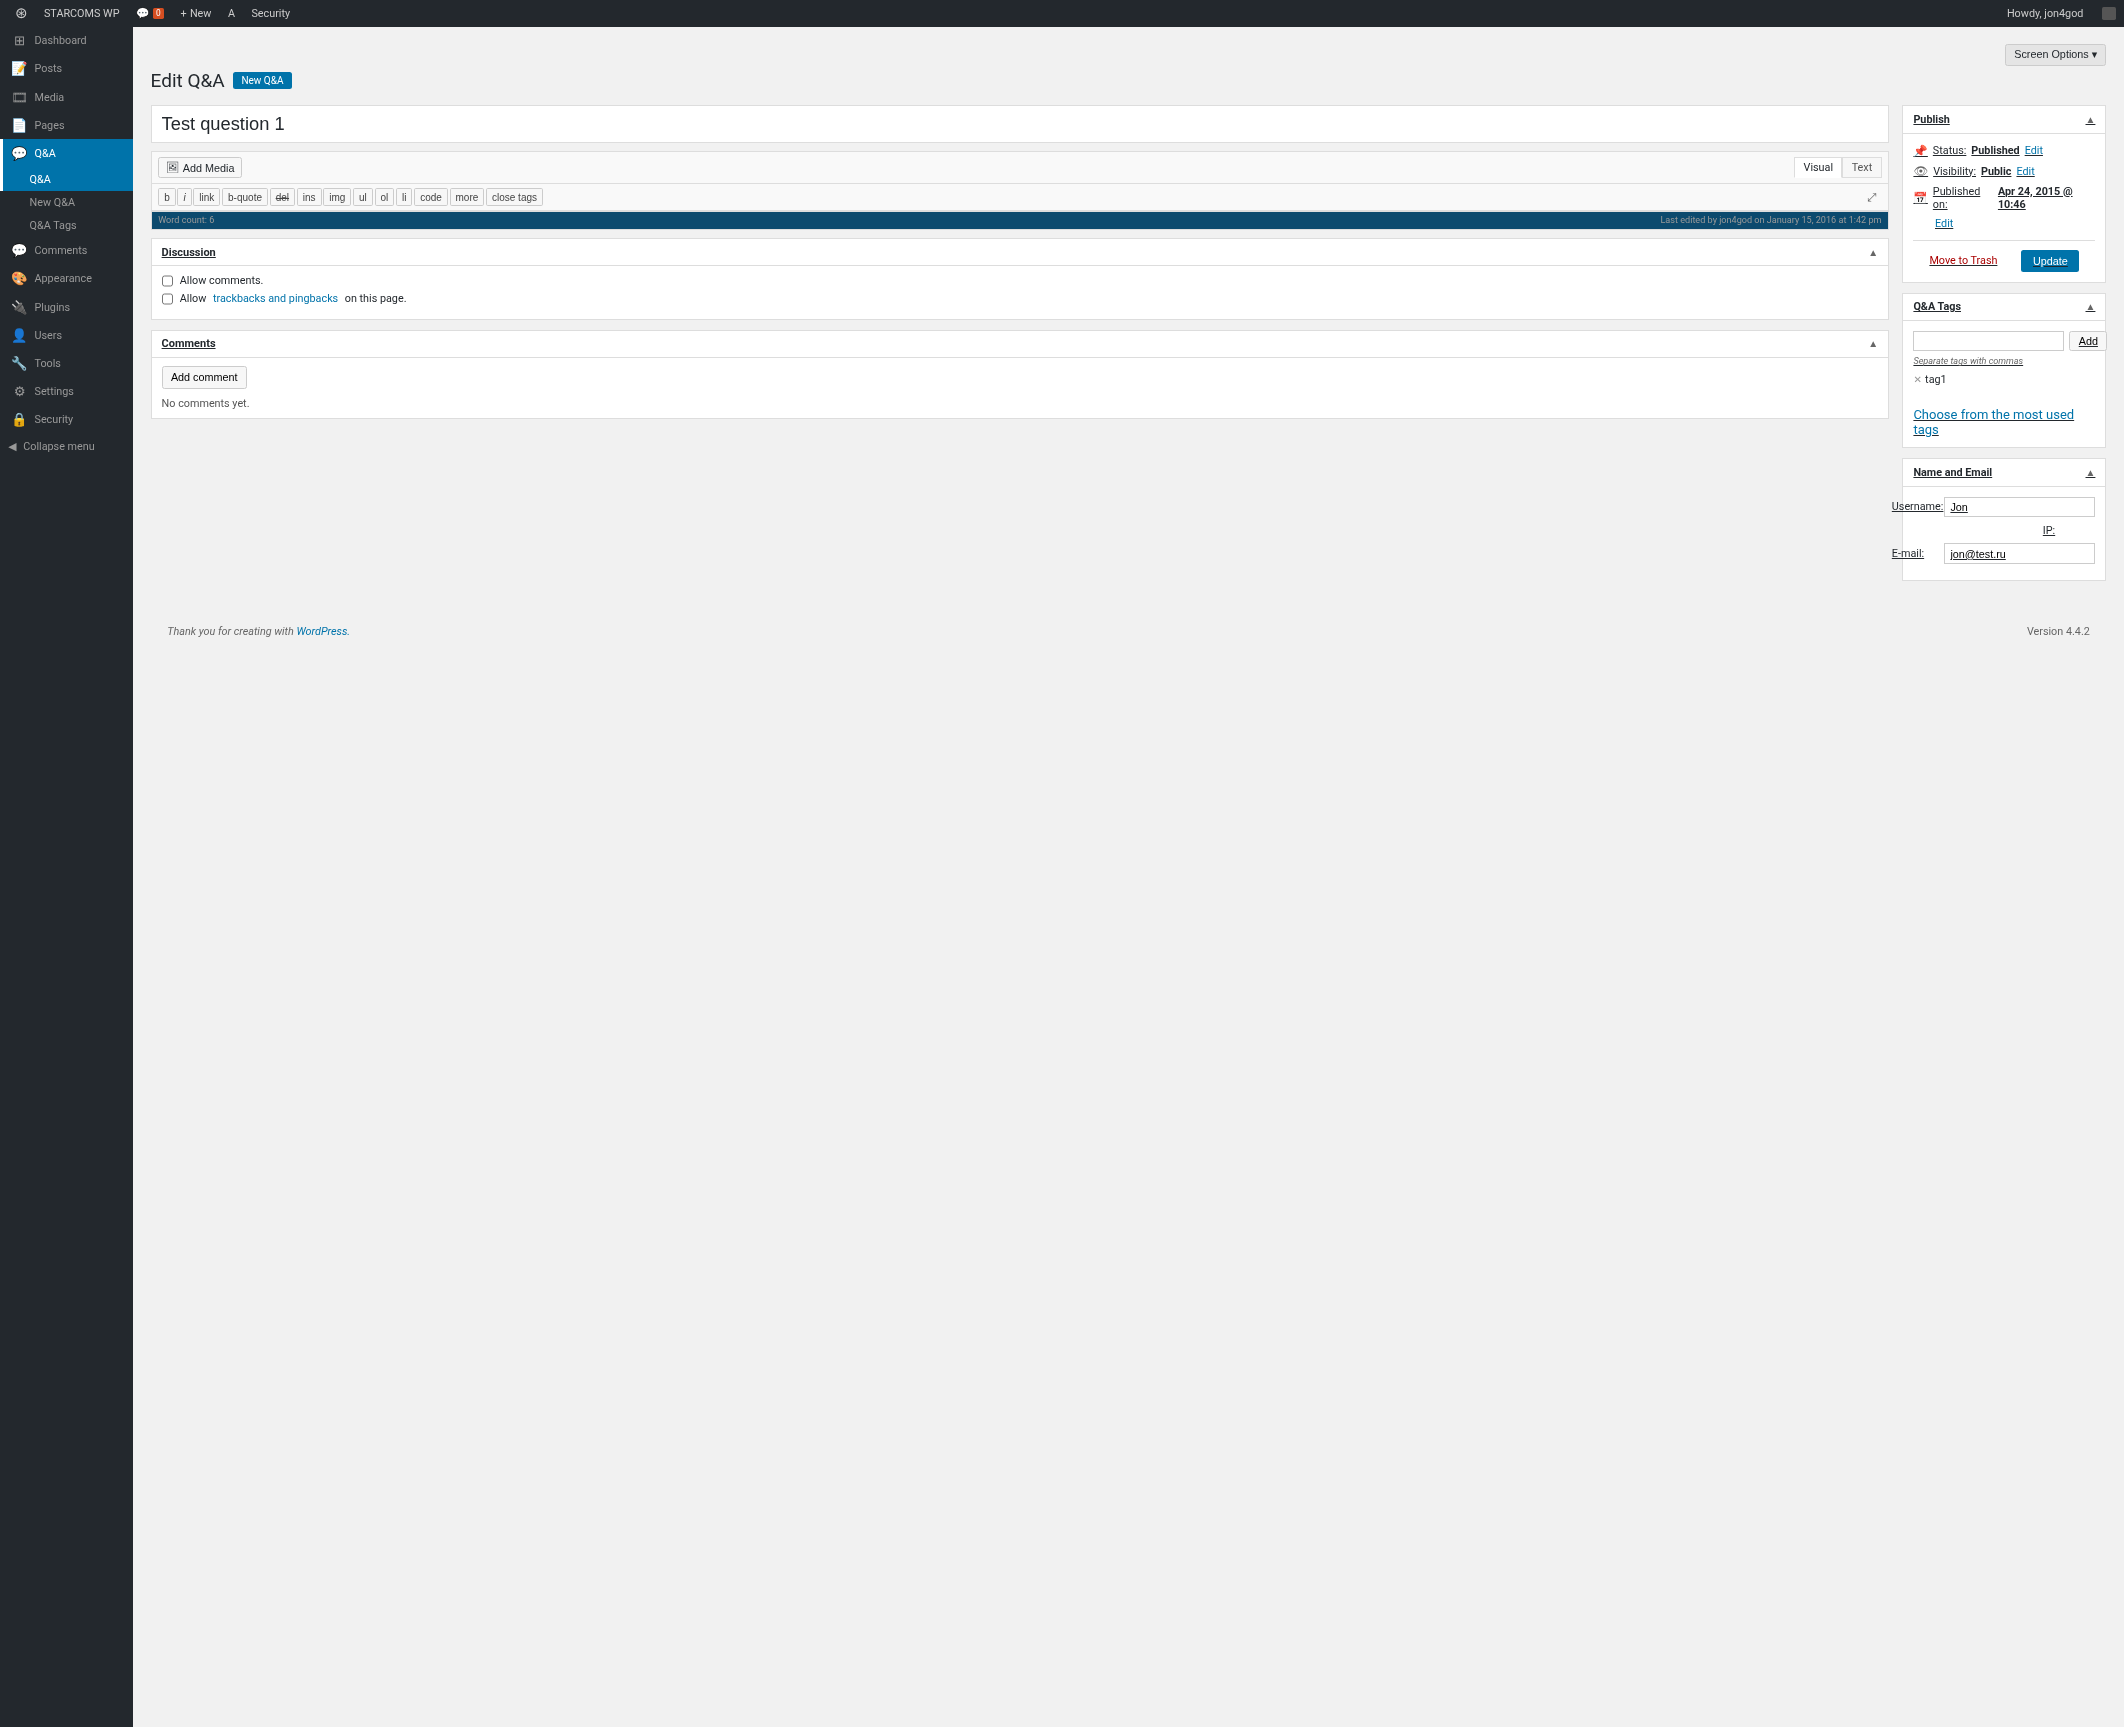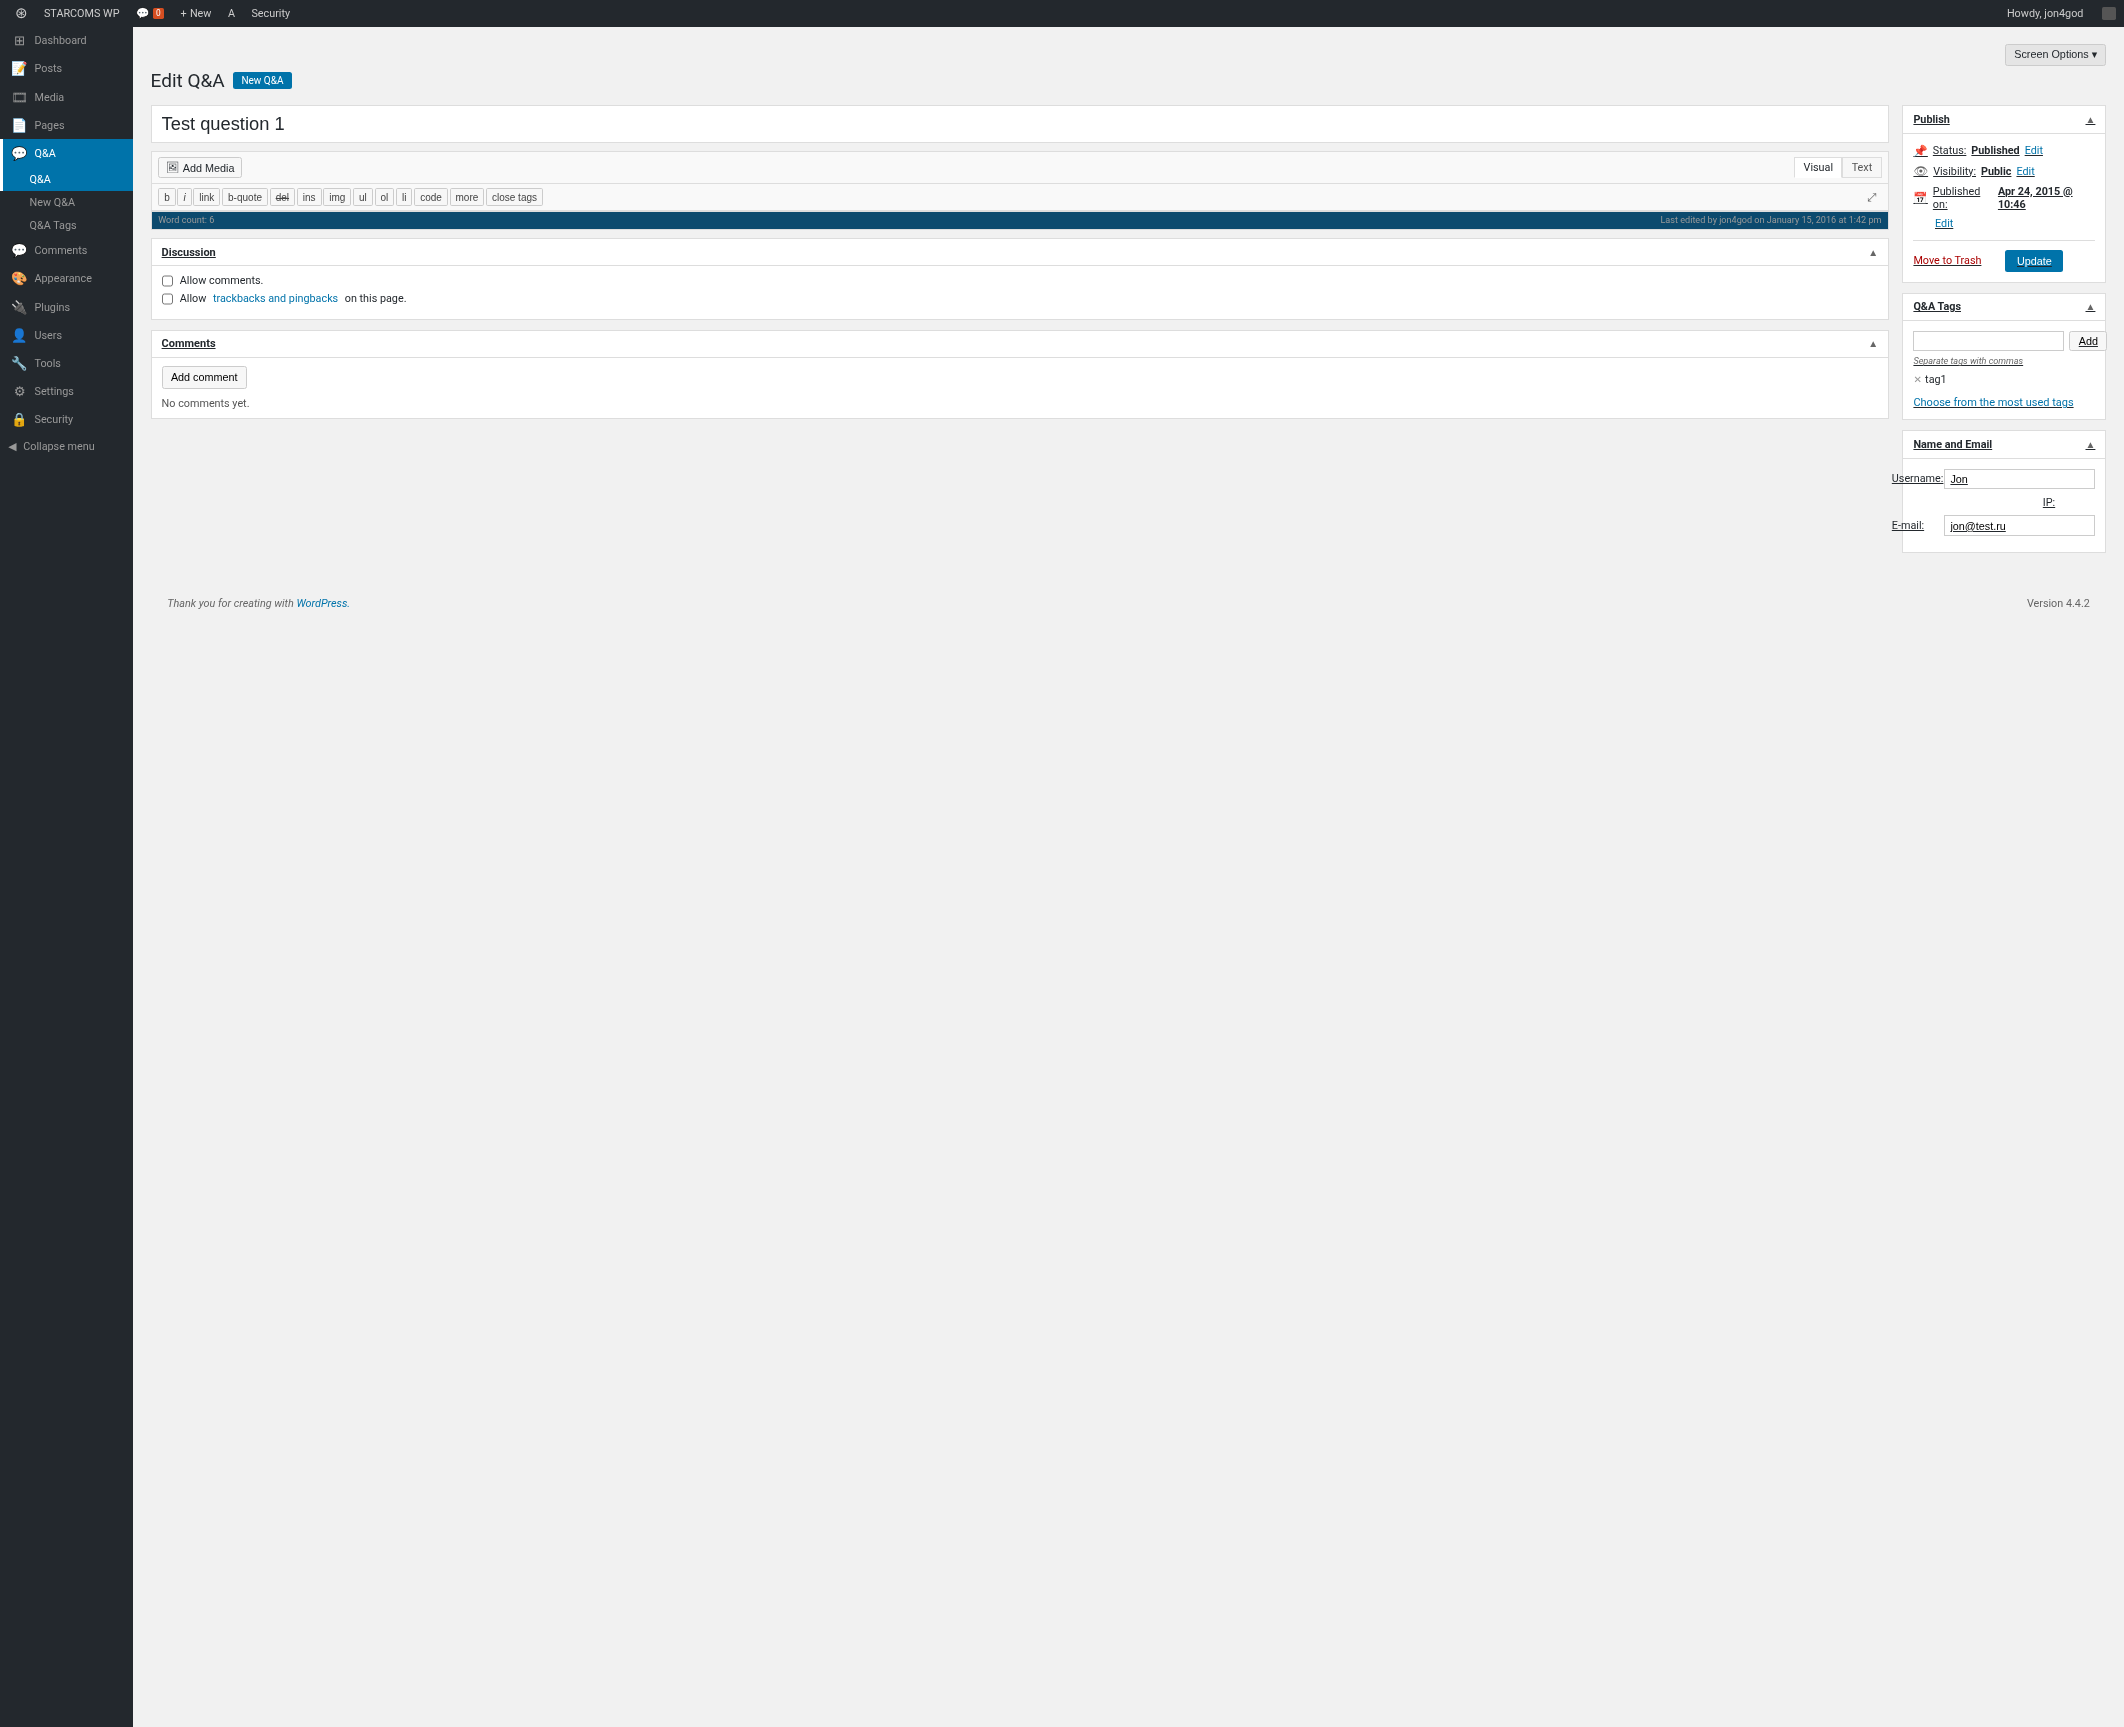--- a/index.html
+++ b/index.html
@@ -248,21 +248,21 @@
       display: flex;
       align-items: center;
       gap: 5px;
       margin-bottom: 6.6px;
       font-size: 10.8px;
     }
     .publish-icon { color: #666; font-size: 11.6px; }
     .publish-edit-link { color: #0073aa; cursor: pointer; text-decoration: none; }
     .publish-actions {
       display: flex;
-      justify-content: flex-start;
+      justify-content: center;
       align-items: center;
       margin-top: 10px;
       padding-top: 8.3px;
       border-top: 0.8px solid #ddd;
       gap: 24px;
     }
     .move-to-trash { color: #a00; cursor: pointer; font-size: 10.8px; text-decoration: none; }
     .update-btn {
       background: #0073aa;
       color: #fff;
@@ -292,21 +292,21 @@
     .tags-hint { color: #666; font-size: 9.1px; font-style: italic; margin-bottom: 6.6px; }
     .tag-item {
       display: inline-flex;
       align-items: center;
       gap: 3.3px;
       font-size: 10.8px;
       color: #23282d;
       margin-bottom: 3.3px;
     }
     .tag-remove { color: #999; cursor: pointer; font-size: 10px; }
-    .choose-tags-link { color: #0073aa; cursor: pointer; font-size: 11px; text-decoration: none; display: block; margin-top: 7px; }
+    .choose-tags-link { color: #0073aa; cursor: pointer; font-size: 13px; text-decoration: none; display: block; margin-top: 18px; }
 
     
     .name-email-row {
       display: flex;
       align-items: center;
       gap: 6.6px;
       margin-bottom: 6.6px;
       font-size: 10.8px;
       justify-content: flex-end;
     }

